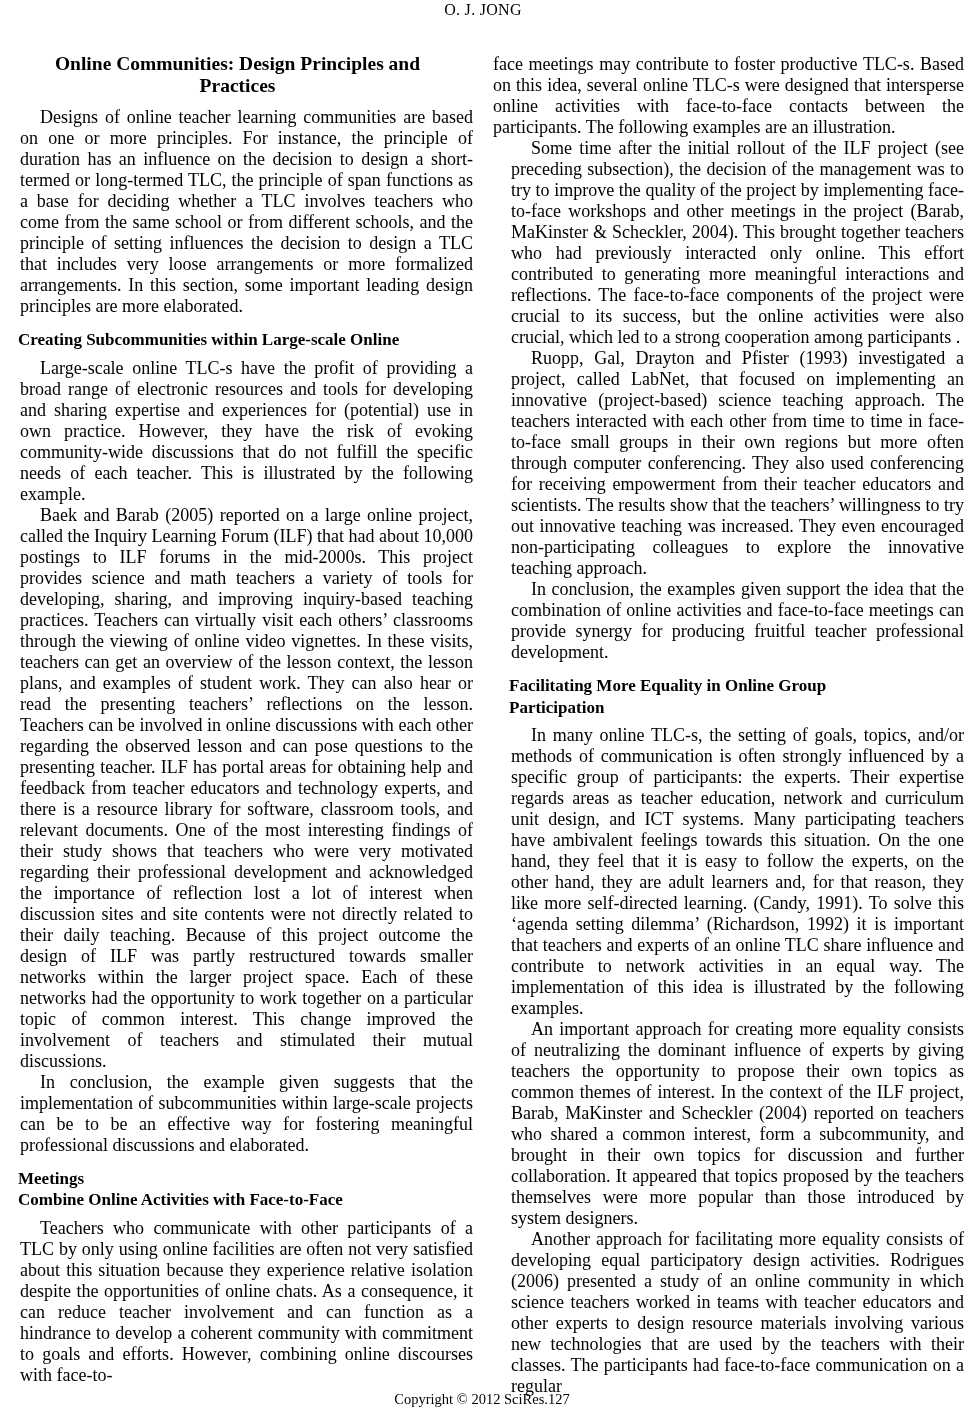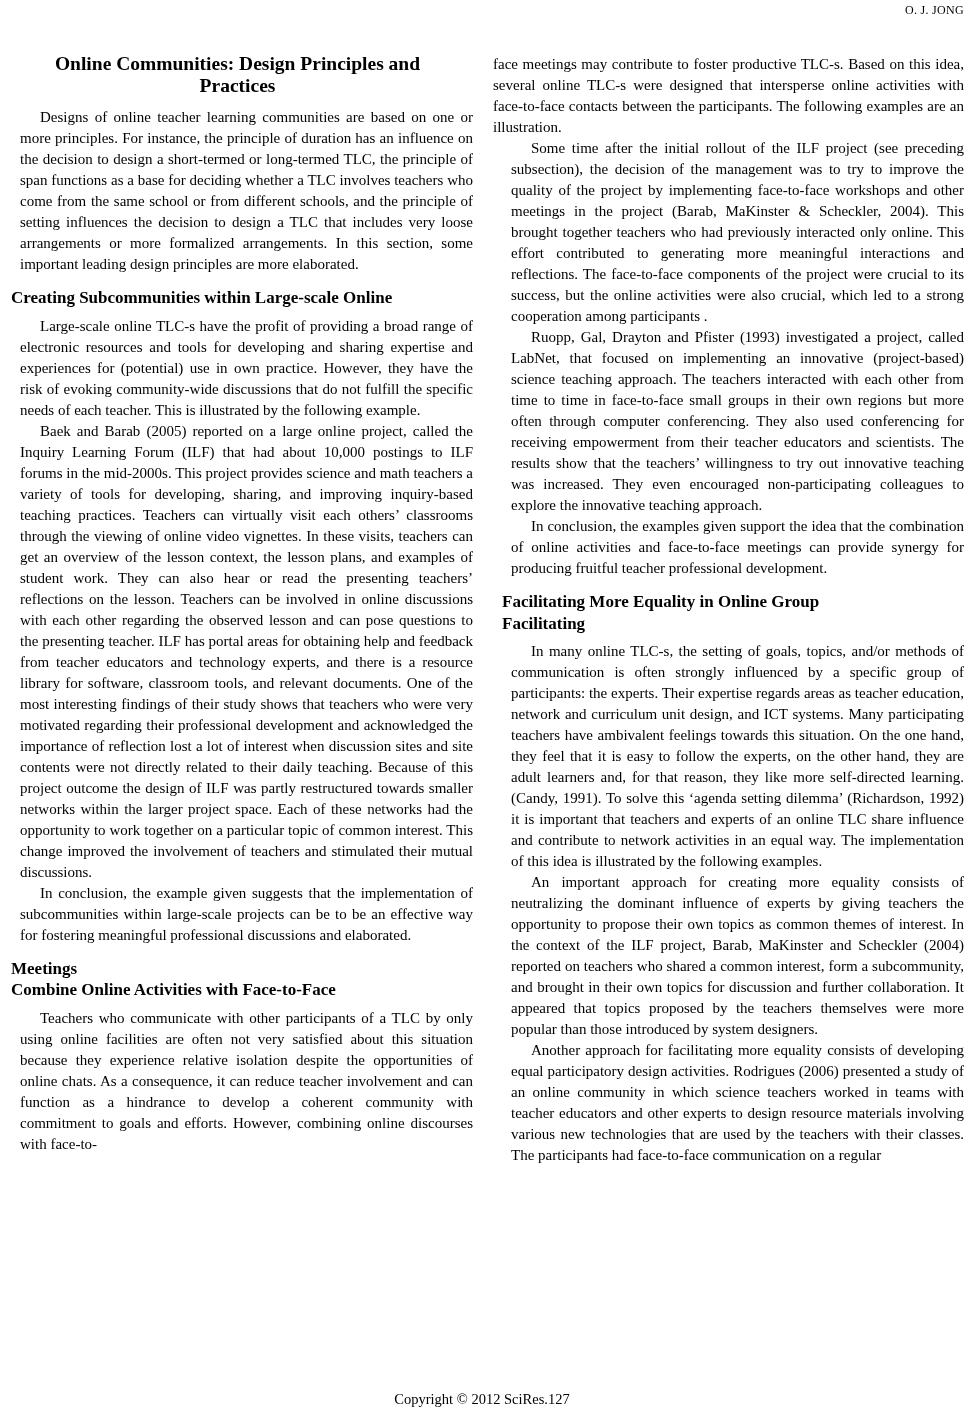--- a/index.html
+++ b/index.html
@@ -16,22 +16,22 @@
     overflow: hidden;
   }
   .page {
     position: relative;
     width: 969px;
     height: 1414px;
     box-sizing: border-box;
     padding: 2px 5px 0 2px;
   }
   .running-head {
-    text-align: right;
-    font-size: 12px;
+    text-align: center;
+    font-size: 16px;
     line-height: 16px;
     letter-spacing: 0.3px;
   }
   .columns {
     display: flex;
     gap: 20px;
     align-items: flex-start;
   }
   .col {
     width: 463px;
@@ -44,29 +44,29 @@
     font-size: 19.5px;
     line-height: 22px;
     font-weight: bold;
     text-align: center;
     margin: 35px 0 10px 0;
   }
   h2.section-heading {
     font-size: 17px;
     line-height: 21.5px;
     font-weight: bold;
-    margin: 12px 0 7px 9px;
+    margin: 12px 0 7px 16px;
     text-align: left;
   }
   .line {
     display: block;
   }
   p.body-para {
     margin: 0;
-    font-size: 15px;
+    font-size: 18px;
     line-height: 21px;
     text-align: justify;
   }
   p.indent {
     text-indent: 20px;
     margin-left: 18px;
   }
   .page-footer {
     position: absolute;
     left: 2px;
@@ -122,21 +122,21 @@
       <p class="body-para">face meetings may contribute to foster productive TLC-s. Based on this idea, several online TLC-s were designed that intersperse online activities with face-to-face contacts between the participants. The following examples are an illustration.</p>
 
       <p class="body-para indent">Some time after the initial rollout of the ILF project (see preceding subsection), the decision of the management was to try to improve the quality of the project by implementing face-to-face workshops and other meetings in the project (Barab, MaKinster &amp; Scheckler, 2004). This brought together teachers who had previously interacted only online. This effort contributed to generating more meaningful interactions and reflections. The face-to-face components of the project were crucial to its success, but the online activities were also crucial, which led to a strong cooperation among participants .</p>
 
       <p class="body-para indent">Ruopp, Gal, Drayton and Pfister (1993) investigated a project, called LabNet, that focused on implementing an innovative (project-based) science teaching approach. The teachers interacted with each other from time to time in face-to-face small groups in their own regions but more often through computer conferencing. They also used conferencing for receiving empowerment from their teacher educators and scientists. The results show that the teachers’ willingness to try out innovative teaching was increased. They even encouraged non-participating colleagues to explore the innovative teaching approach.</p>
 
       <p class="body-para indent">In conclusion, the examples given support the idea that the combination of online activities and face-to-face meetings can provide synergy for producing fruitful teacher professional development.</p>
 
       <h2 class="section-heading">
         <span class="line">Facilitating More Equality in Online Group</span>
-        <span class="line">Facilitating</span>
+        <span class="line">Participation</span>
       </h2>
 
       <p class="body-para indent">In many online TLC-s, the setting of goals, topics, and/or methods of communication is often strongly influenced by a specific group of participants: the experts. Their expertise regards areas as teacher education, network and curriculum unit design, and ICT systems. Many participating teachers have ambivalent feelings towards this situation. On the one hand, they feel that it is easy to follow the experts, on the other hand, they are adult learners and, for that reason, they like more self-directed learning. (Candy, 1991). To solve this ‘agenda setting dilemma’ (Richardson, 1992) it is important that teachers and experts of an online TLC share influence and contribute to network activities in an equal way. The implementation of this idea is illustrated by the following examples.</p>
 
       <p class="body-para indent">An important approach for creating more equality consists of neutralizing the dominant influence of experts by giving teachers the opportunity to propose their own topics as common themes of interest. In the context of the ILF project, Barab, MaKinster and Scheckler (2004) reported on teachers who shared a common interest, form a subcommunity, and brought in their own topics for discussion and further collaboration. It appeared that topics proposed by the teachers themselves were more popular than those introduced by system designers.</p>
 
       <p class="body-para indent">Another approach for facilitating more equality consists of developing equal participatory design activities. Rodrigues (2006) presented a study of an online community in which science teachers worked in teams with teacher educators and other experts to design resource materials involving various new technologies that are used by the teachers with their classes. The participants had face-to-face communication on a regular</p>
 
     </section>
 

